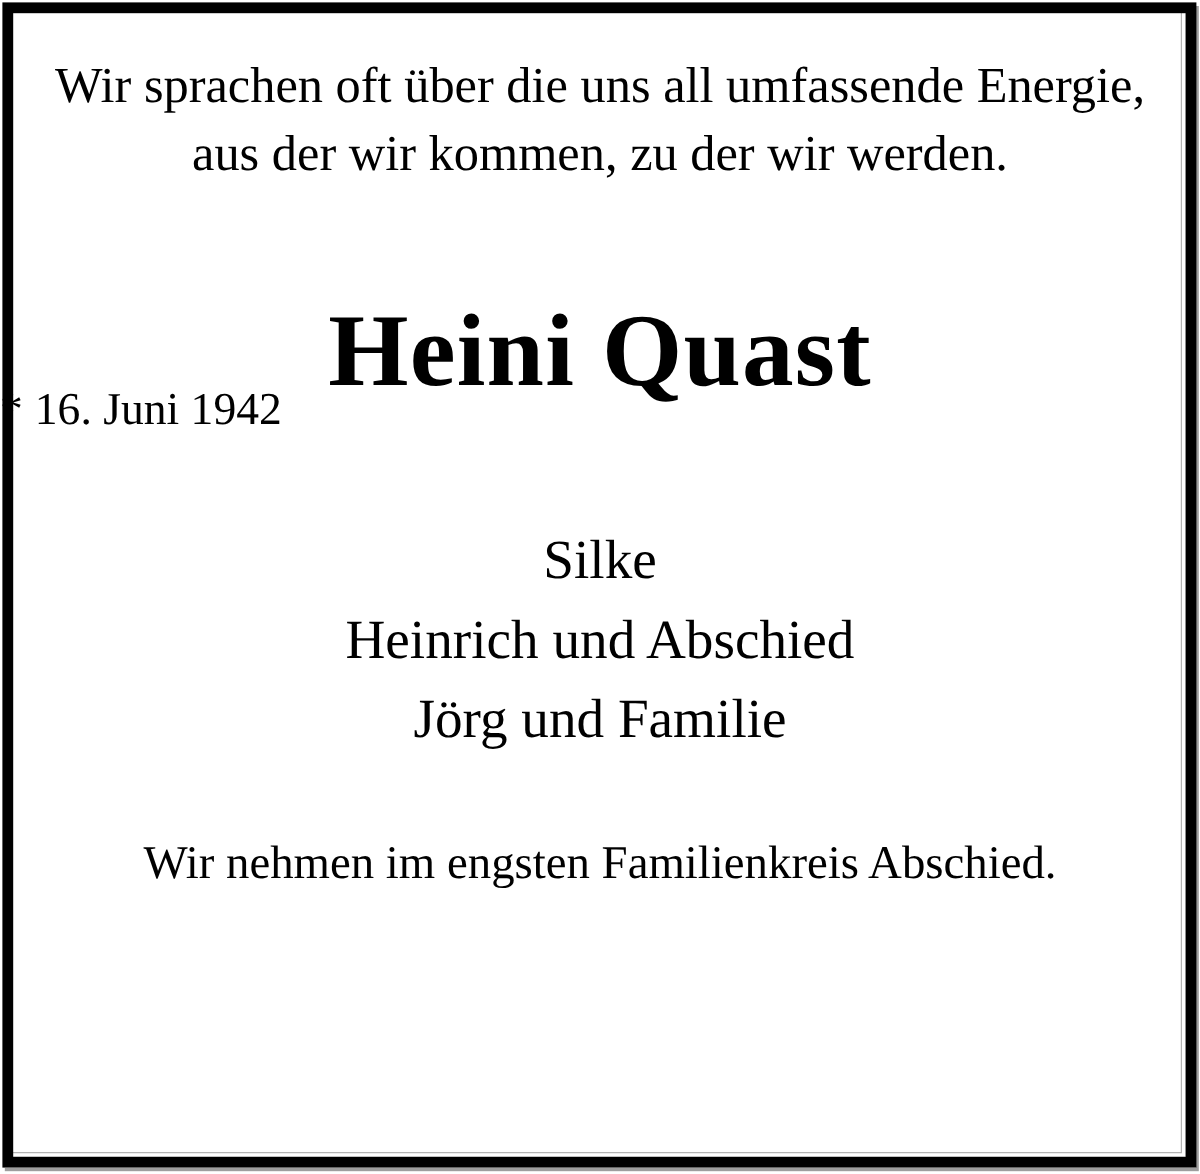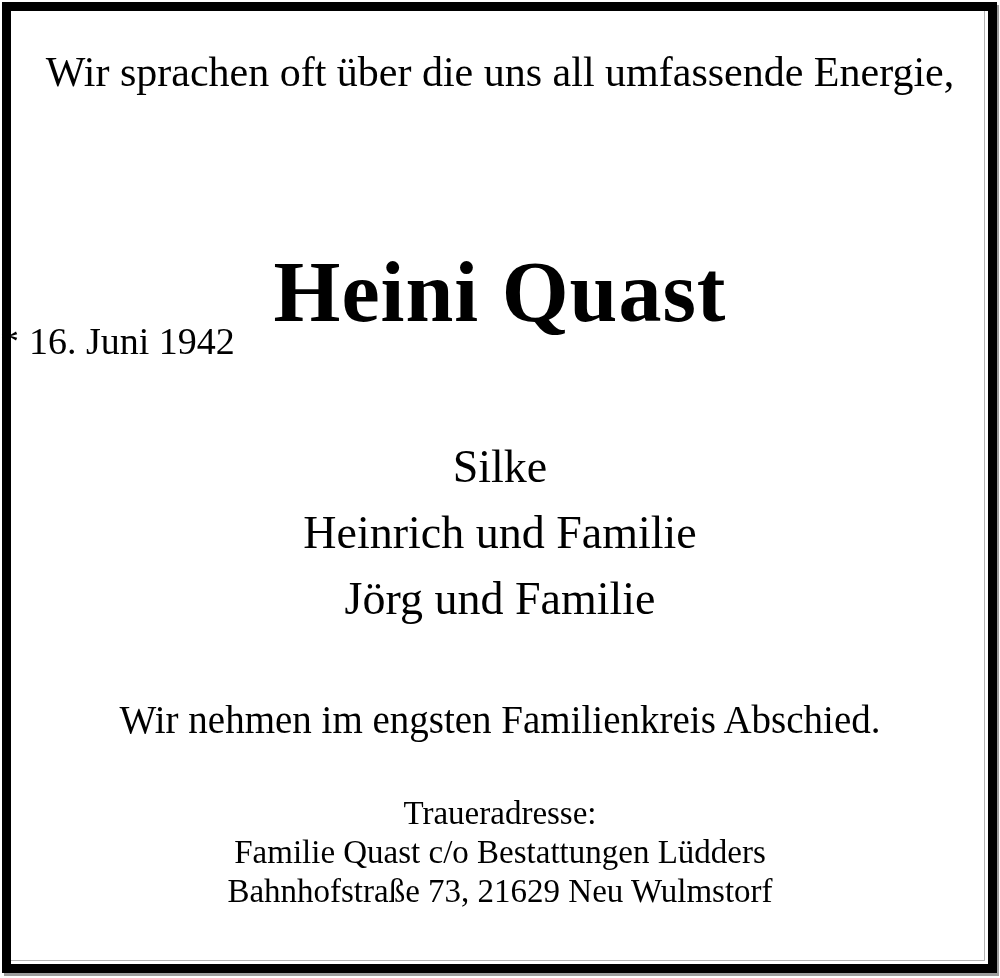--- a/index.html
+++ b/index.html
@@ -77,35 +77,31 @@
 </style>
 </head>
 <body>
 
 <div class="page">
 
   <div class="frame"></div>
 
   <div class="textline quote">
     <div>Wir sprachen oft über die uns all umfassende Energie,</div>
+    <div>aus der wir kommen, zu der wir werden.</div>
   </div>
 
   <div class="textline deceased-name">Heini Quast</div>
 
   <div class="dates textline">
     <span class="date-item"><span class="sym">*</span><span>16. Juni 1942</span></span>
   </div>
 
   <div class="textline mourners">
     <div>Silke</div>
-    <div>Heinrich und Familie</div>
+    <div>Heinrich und Abschied</div>
     <div>Jörg und Familie</div>
   </div>
 
   <div class="textline farewell">Wir nehmen im engsten Familienkreis Abschied.</div>
 
-  <div class="textline address">
-    <div>Traueradresse:</div>
-    <div>Familie Quast c/o Bestattungen Lüdders</div>
-    <div>Bahnhofstraße 73, 21629 Neu Wulmstorf</div>
-  </div>
 
 </div>
 
 </body></html>

